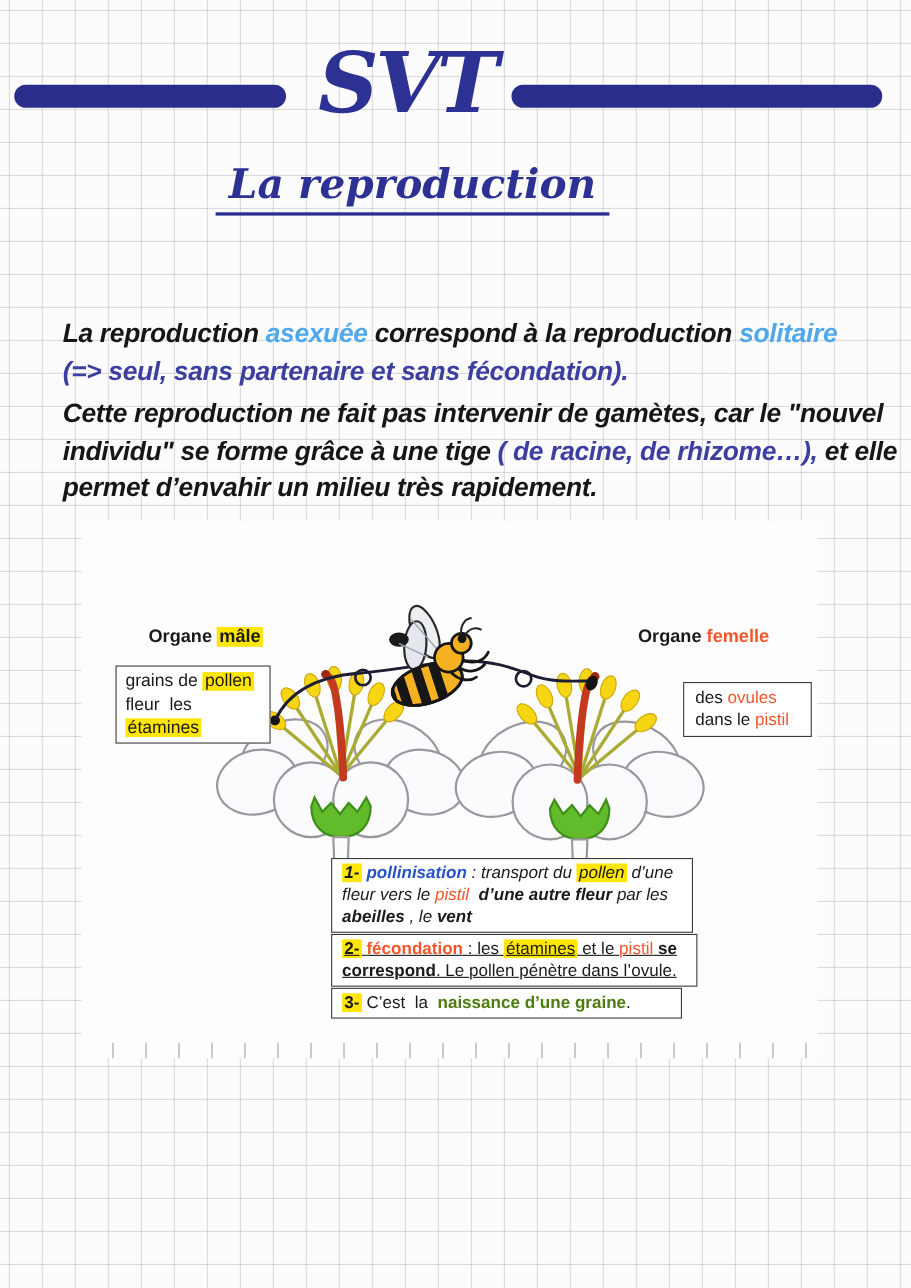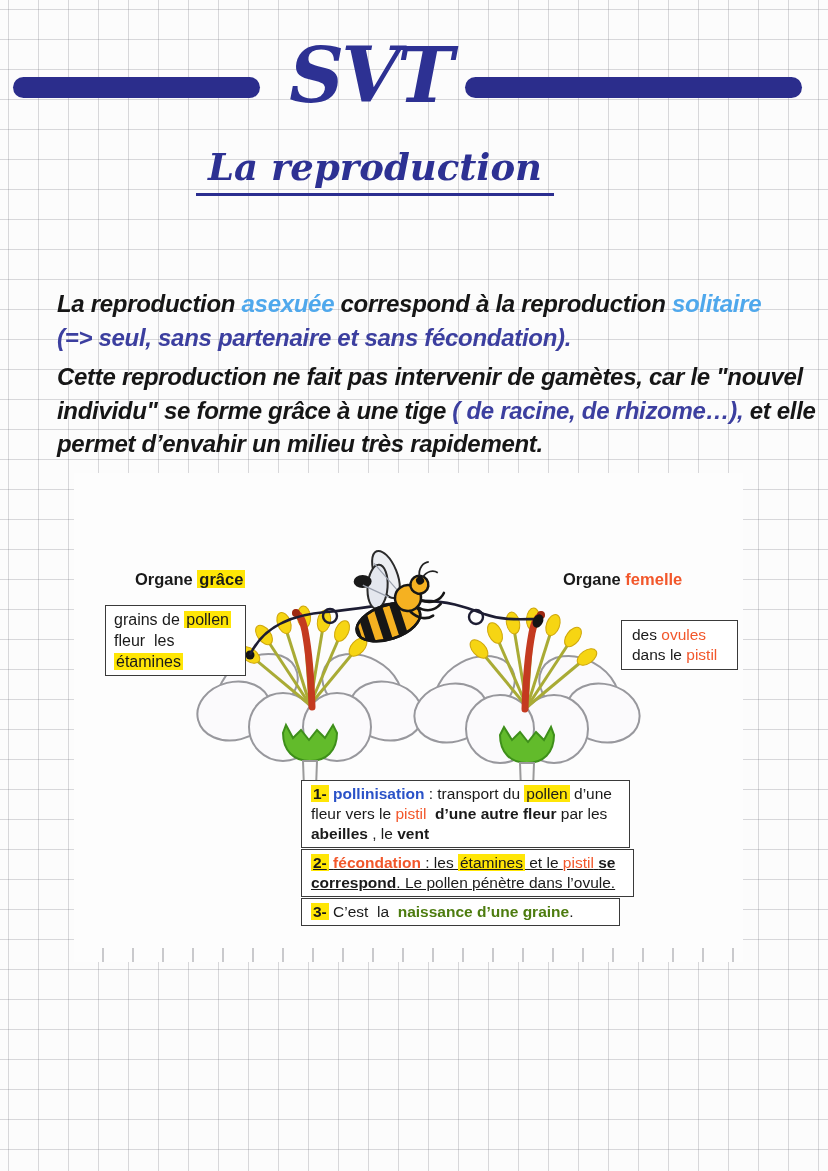--- a/index.html
+++ b/index.html
@@ -41,37 +41,37 @@
   .bline{white-space:pre;}
   .bline.gap{margin-top:6px;}
   .c-lblue{color:#4fa8ec;}
   .c-paren{color:#3c3f9f;}
 
   .diagram{position:absolute; left:74px; top:473px; width:669px; height:489px; background:#fdfdfd;}
   .dsvg{position:absolute; left:0; top:0;}
 
   .dlabel{position:absolute; font-size:16.5px; font-weight:700; color:#1a1a1a; white-space:pre;}
   .lbl-male{left:61px; top:97px;}
-  .lbl-female{left:489px; top:97px;}
+  .lbl-female{left:506px; top:97px;}
 
   .hl{background:#ffe606; padding:0 2px;}
   .c-orange{color:#f2572b;}
   .c-blue{color:#2a52c8;}
   .c-red{color:#4d7c0f;margin-top:40px;}
   .b{font-weight:700;}
 
   .dbox{
     position:absolute; box-sizing:border-box; background:#ffffff;
     border:1.6px solid #3a3a3a; color:#1a1a1a;
   }
   .dbox .sline{white-space:pre;}
   .box-male{left:31px; top:132px; width:141px; padding:3px 8px; font-size:16px; line-height:21px;}
   .box-female{left:547px; top:147px; width:117px; padding:4px 6px 4px 10px; font-size:15.5px; line-height:20px;}
   .step{left:227px; padding:3px 9px; font-size:15.5px; line-height:20px;}
-  #step1{top:307px; width:329px;}
+  #step1{top:307px; width:329px;font-style:italic;}
   #step2{top:376px; width:333px;text-decoration:underline;}
   #step3{top:425px; width:319px;}
 
   .ticks{
     position:absolute; left:0; right:0; bottom:0; height:14px; opacity:.7;
     background:repeating-linear-gradient(90deg, transparent 0px, transparent 28px, #b4b4b8 28px, #b4b4b8 30px);
   }
 </style>
 </head>
 <body>
@@ -165,21 +165,21 @@
           <ellipse cx="-30" cy="8" rx="33" ry="17" fill="none" stroke="#161616" stroke-width="2.5"></ellipse>
         </g>
         <path d="M2,12 C6,22 14,26 23,24 M9,9 C15,19 25,21 32,17 M-6,13 C-4,23 3,29 10,29" stroke="#161616" stroke-width="2.6" fill="none" stroke-linecap="round"></path>
         <circle r="13" fill="#f5b121" stroke="#161616" stroke-width="2.5"></circle>
         <circle cx="17" cy="-4" r="9" fill="#f5b121" stroke="#161616" stroke-width="2.5"></circle>
         <circle cx="20" cy="-7" r="4" fill="#141414"></circle>
         <path d="M22,-11 C26,-18 33,-20 38,-17 M24,-8 C31,-11 37,-8 39,-3" stroke="#222222" stroke-width="1.8" fill="none"></path>
       </g>
     </svg>
 
-    <div class="dlabel lbl-male"><span>Organe </span><span class="hl">grâce</span></div>
+    <div class="dlabel lbl-male"><span>Organe </span><span class="hl">mâle</span></div>
 
     <div class="dbox box-male">
       <div class="sline"><span>grains de </span><span class="hl">pollen</span></div>
       <div class="sline"><span>fleur  les</span></div>
       <div class="sline"><span class="hl">étamines</span></div>
     </div>
 
     <div class="dlabel lbl-female"><span>Organe </span><span class="c-orange">femelle</span></div>
 
     <div class="dbox box-female">

